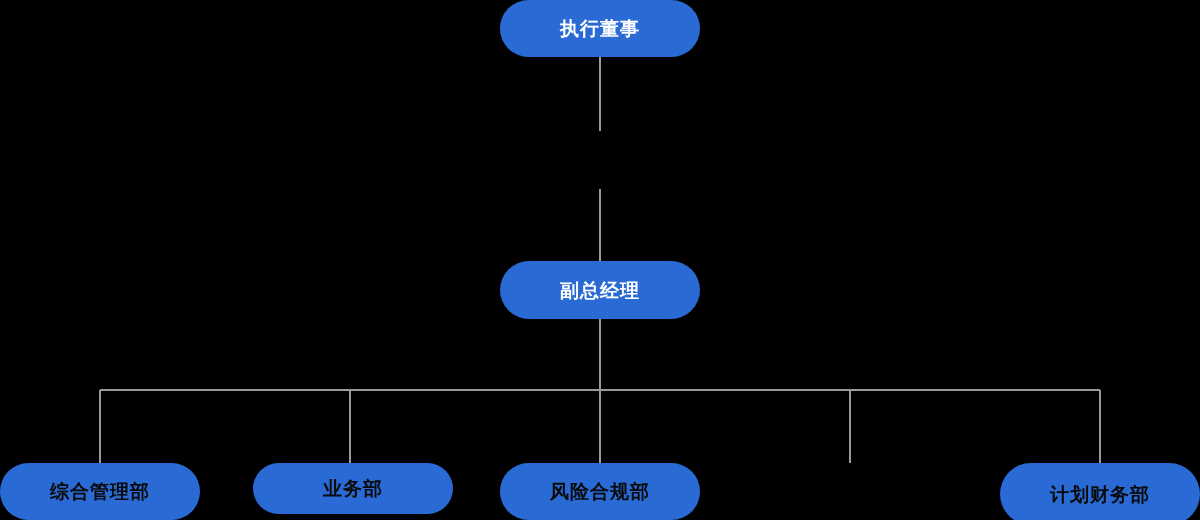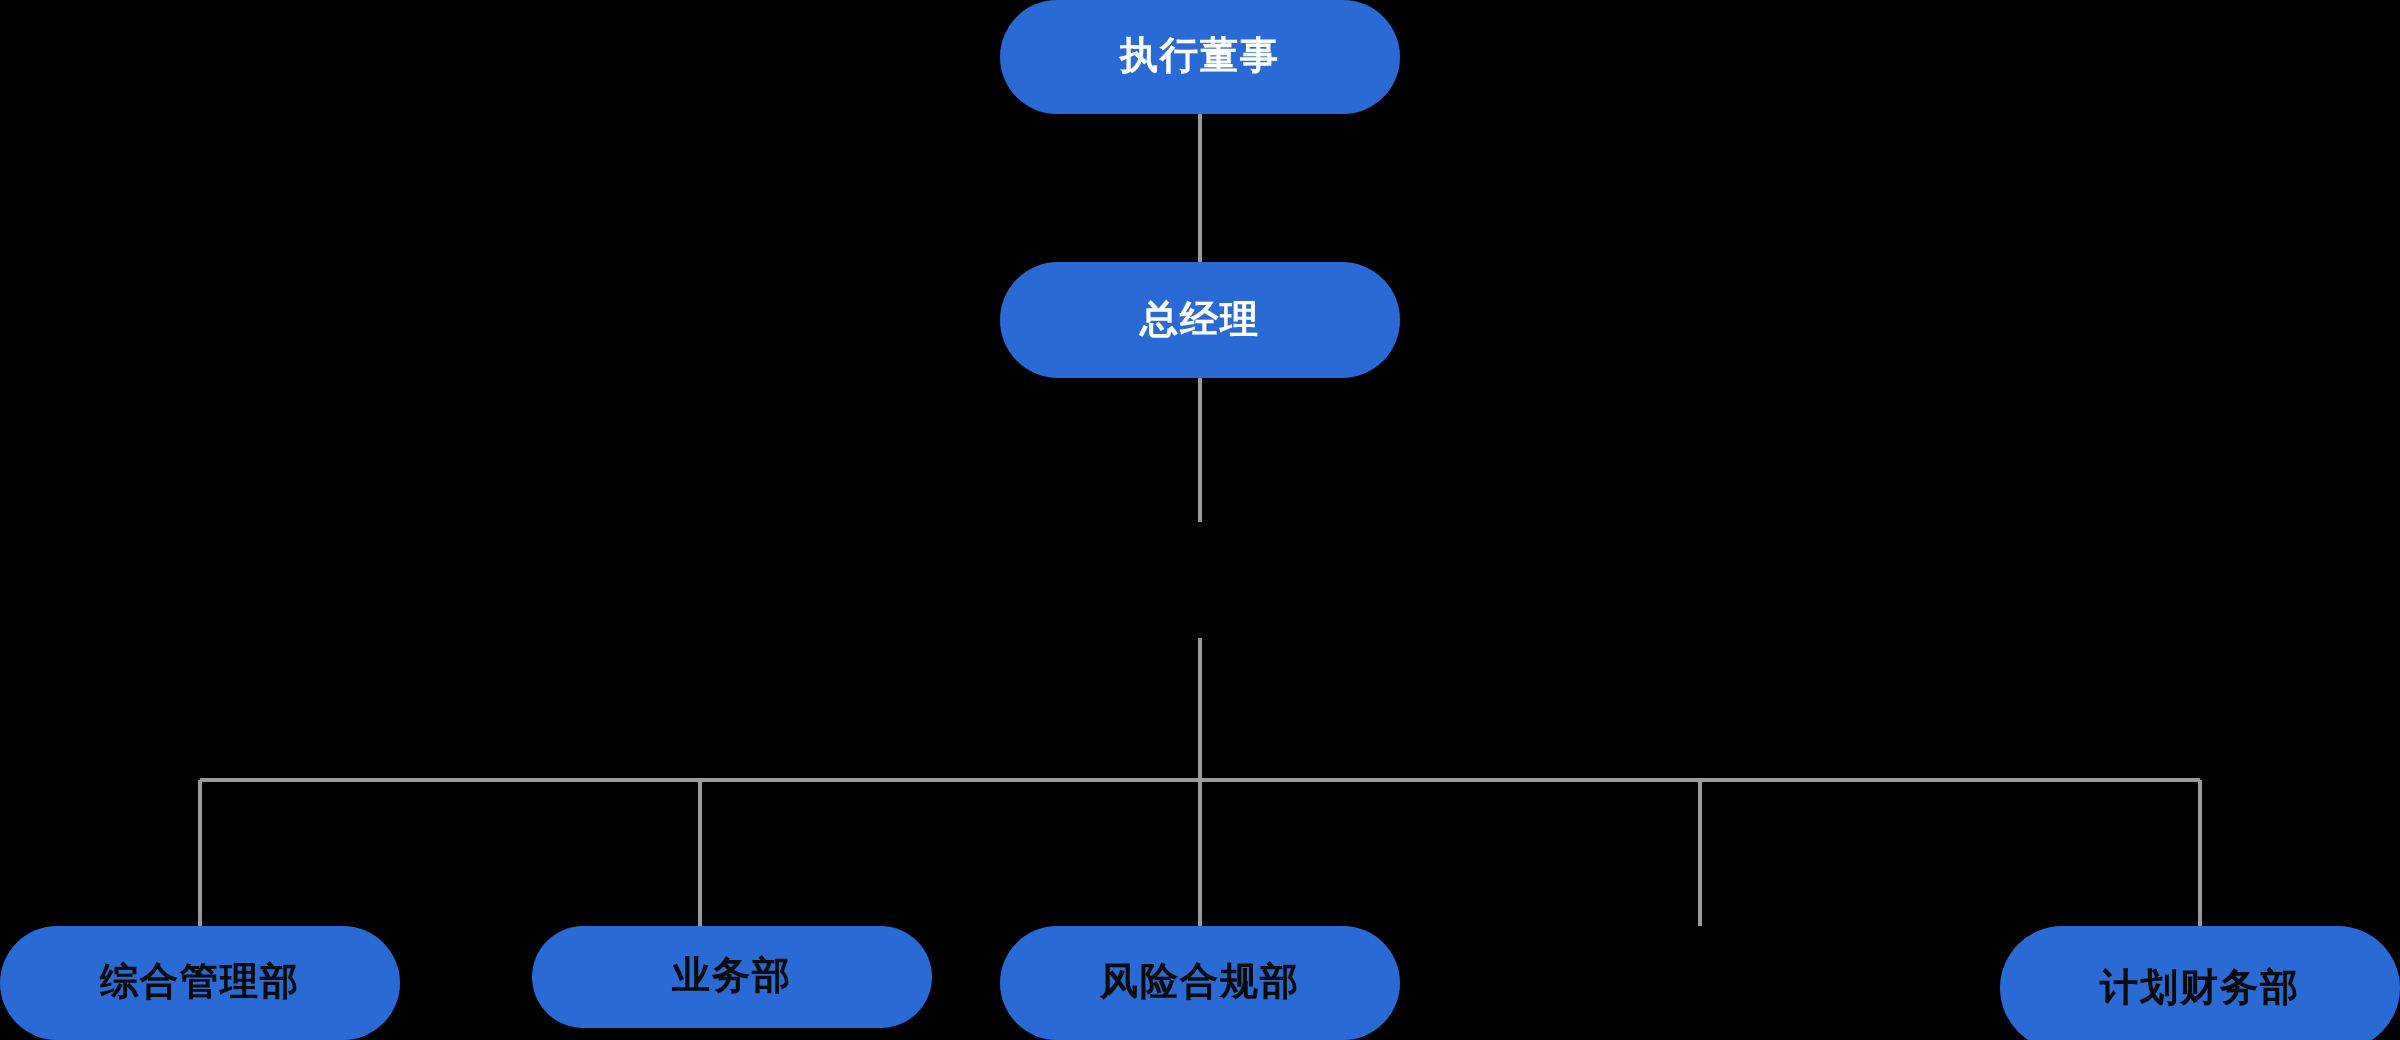--- a/index.html
+++ b/index.html
@@ -74,30 +74,30 @@
       <line x1="350" y1="390" x2="350" y2="463"></line>
       <line x1="850" y1="390" x2="850" y2="463"></line>
       <line x1="1100" y1="390" x2="1100" y2="463"></line>
     </g>
   </svg>
 
   <div class="node tier-exec" style="left:500px; top:0px; width:200px; height:57px;">
     <span class="node-label">执行董事</span>
   </div>
 
-  <div class="node tier-gm" style="left:500px; top:131px; width:200px; height:58px;">
-    <span class="node-label">总经理</span>
+
+  <div class="node tier-dgm" style="left:500px; top:261px; width:200px; height:58px;">
+    <span class="node-label">副总经理</span>
   </div>
-
 
   <div class="node tier-dept" style="left:0px; top:463px; width:200px; height:57px;font-family:Liberation Serif, serif;">
     <span class="node-label">综合管理部</span>
   </div>
 
-  <div class="node tier-dept" style="left:266px; top:463px; width:200px; height:51px;">
+  <div class="node tier-dept" style="left:253px; top:463px; width:200px; height:51px;">
     <span class="node-label">业务部</span>
   </div>
 
   <div class="node tier-dept" style="left:500px; top:463px; width:200px; height:57px;">
     <span class="node-label">风险合规部</span>
   </div>
 
 
   <div class="node tier-dept" style="left:1000px; top:463px; width:200px; height:62px;">
     <span class="node-label">计划财务部</span>

